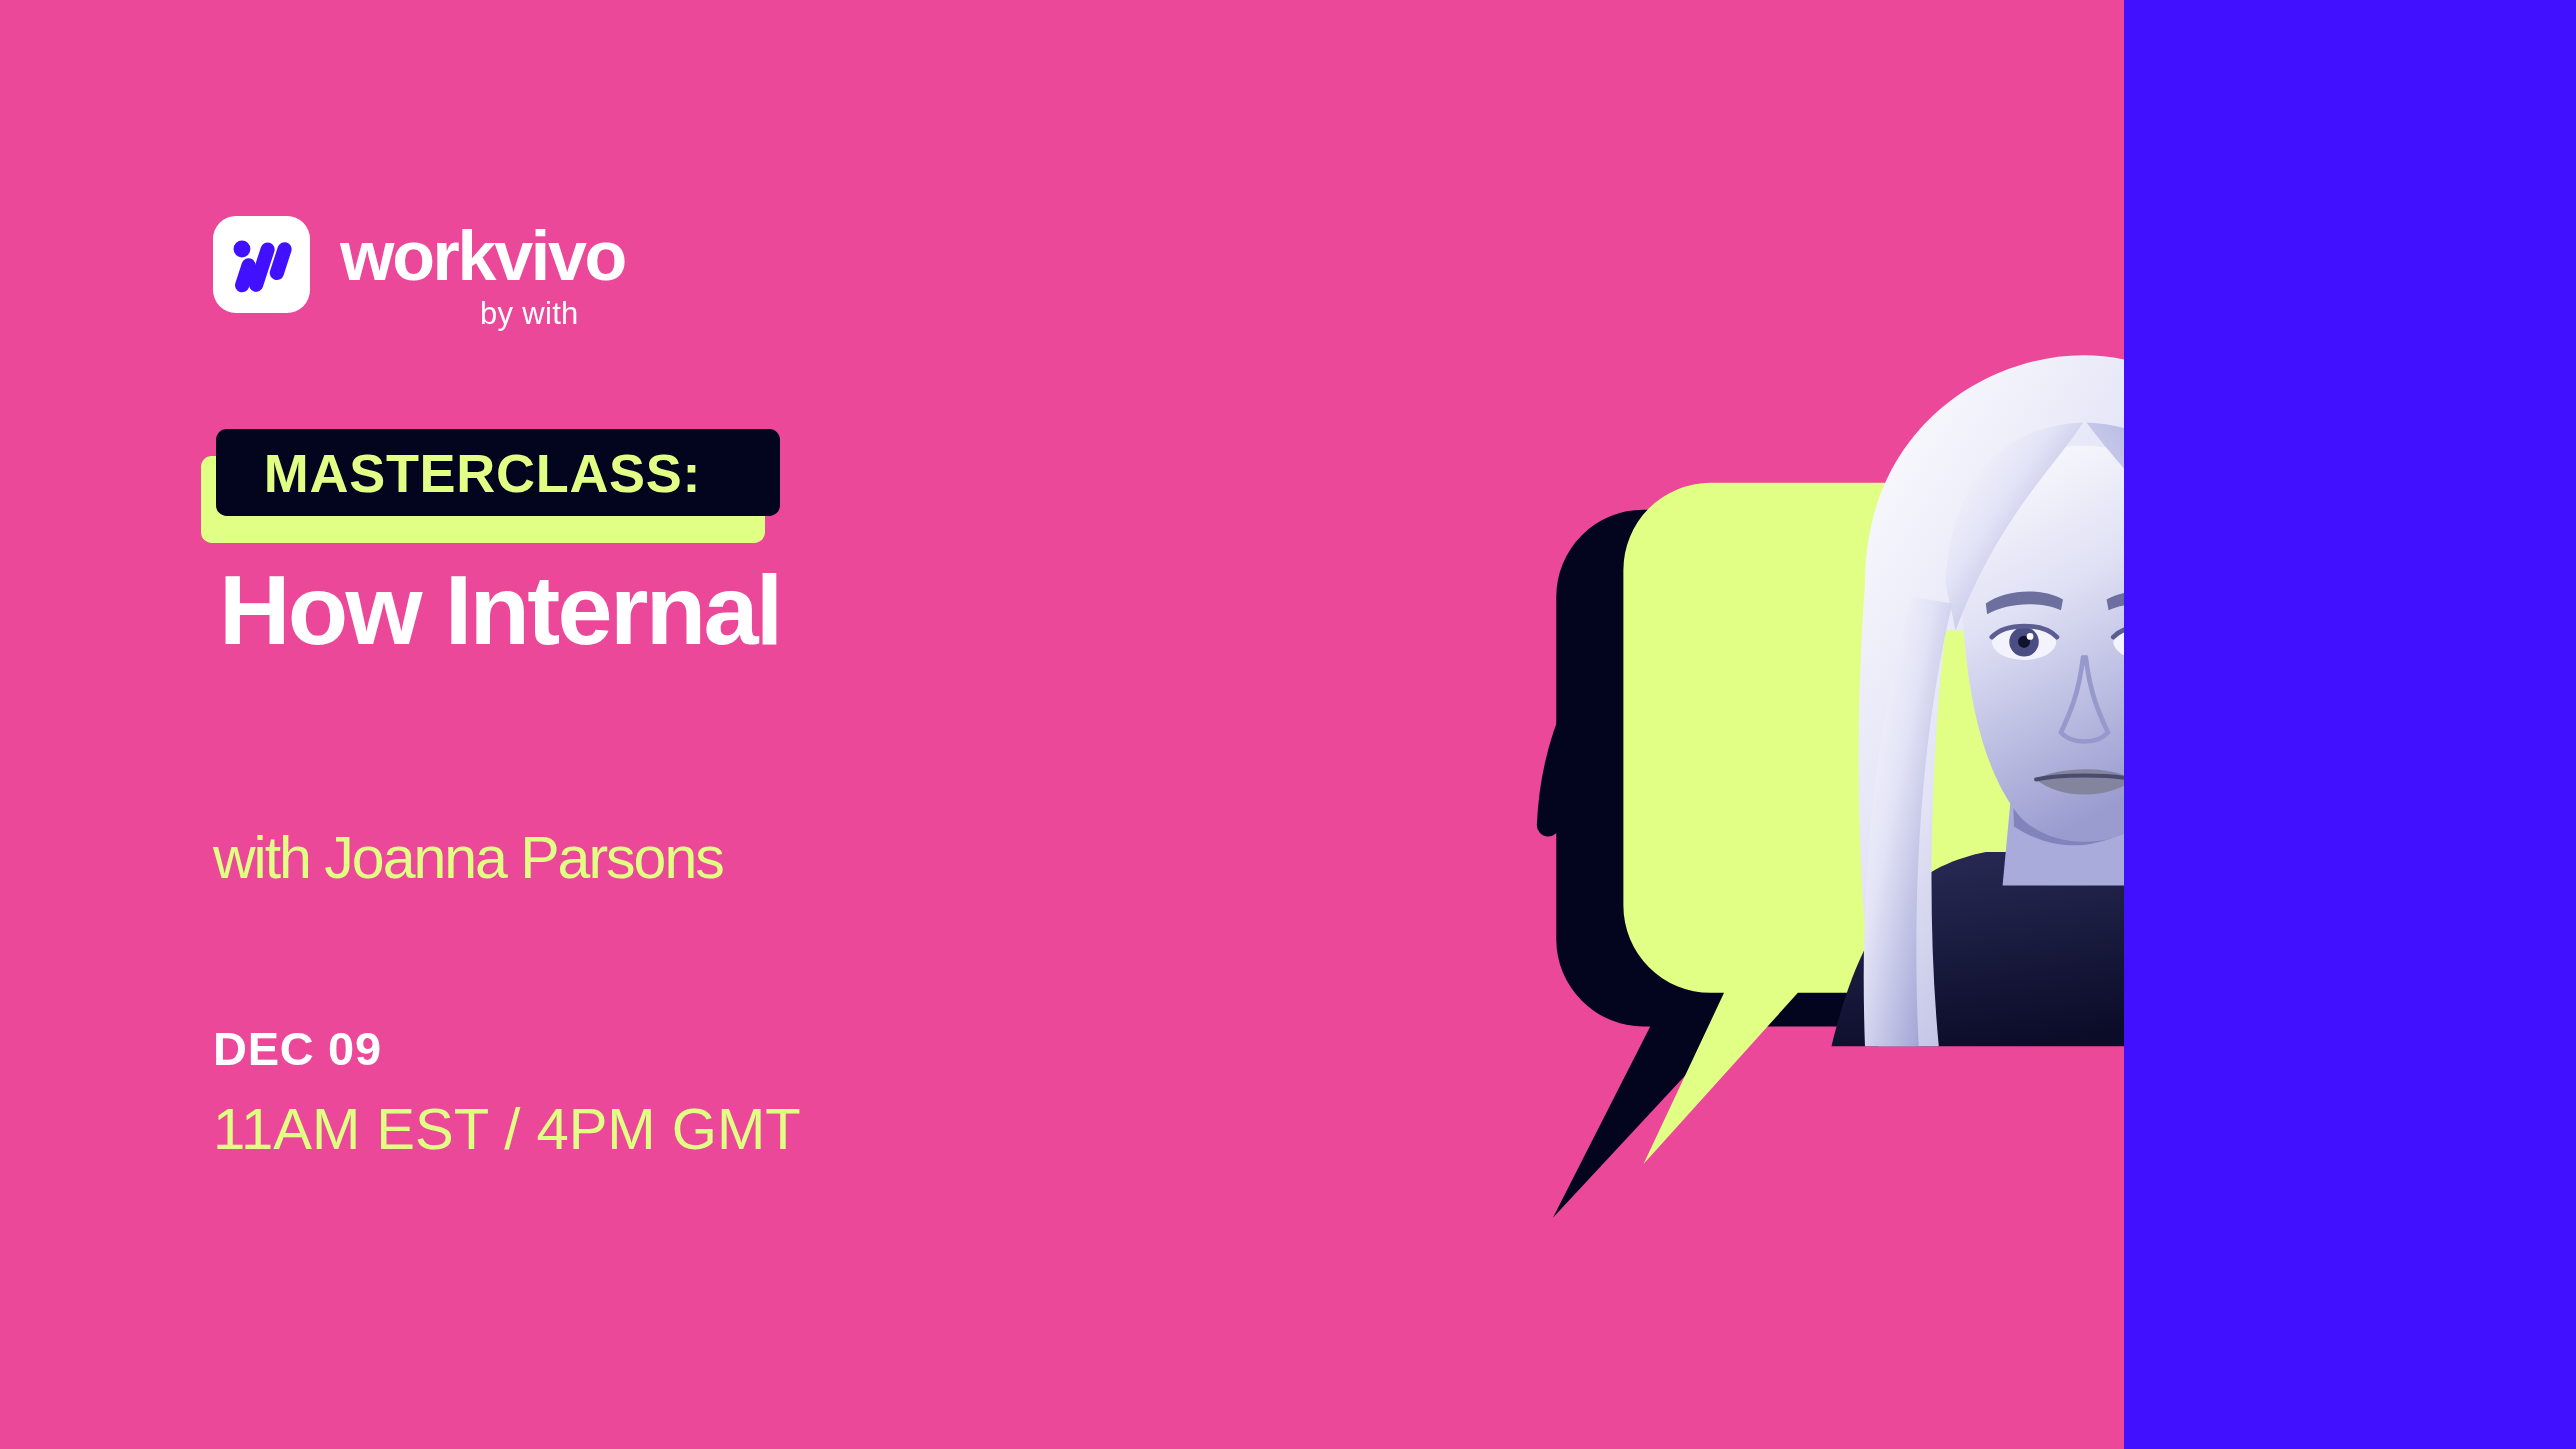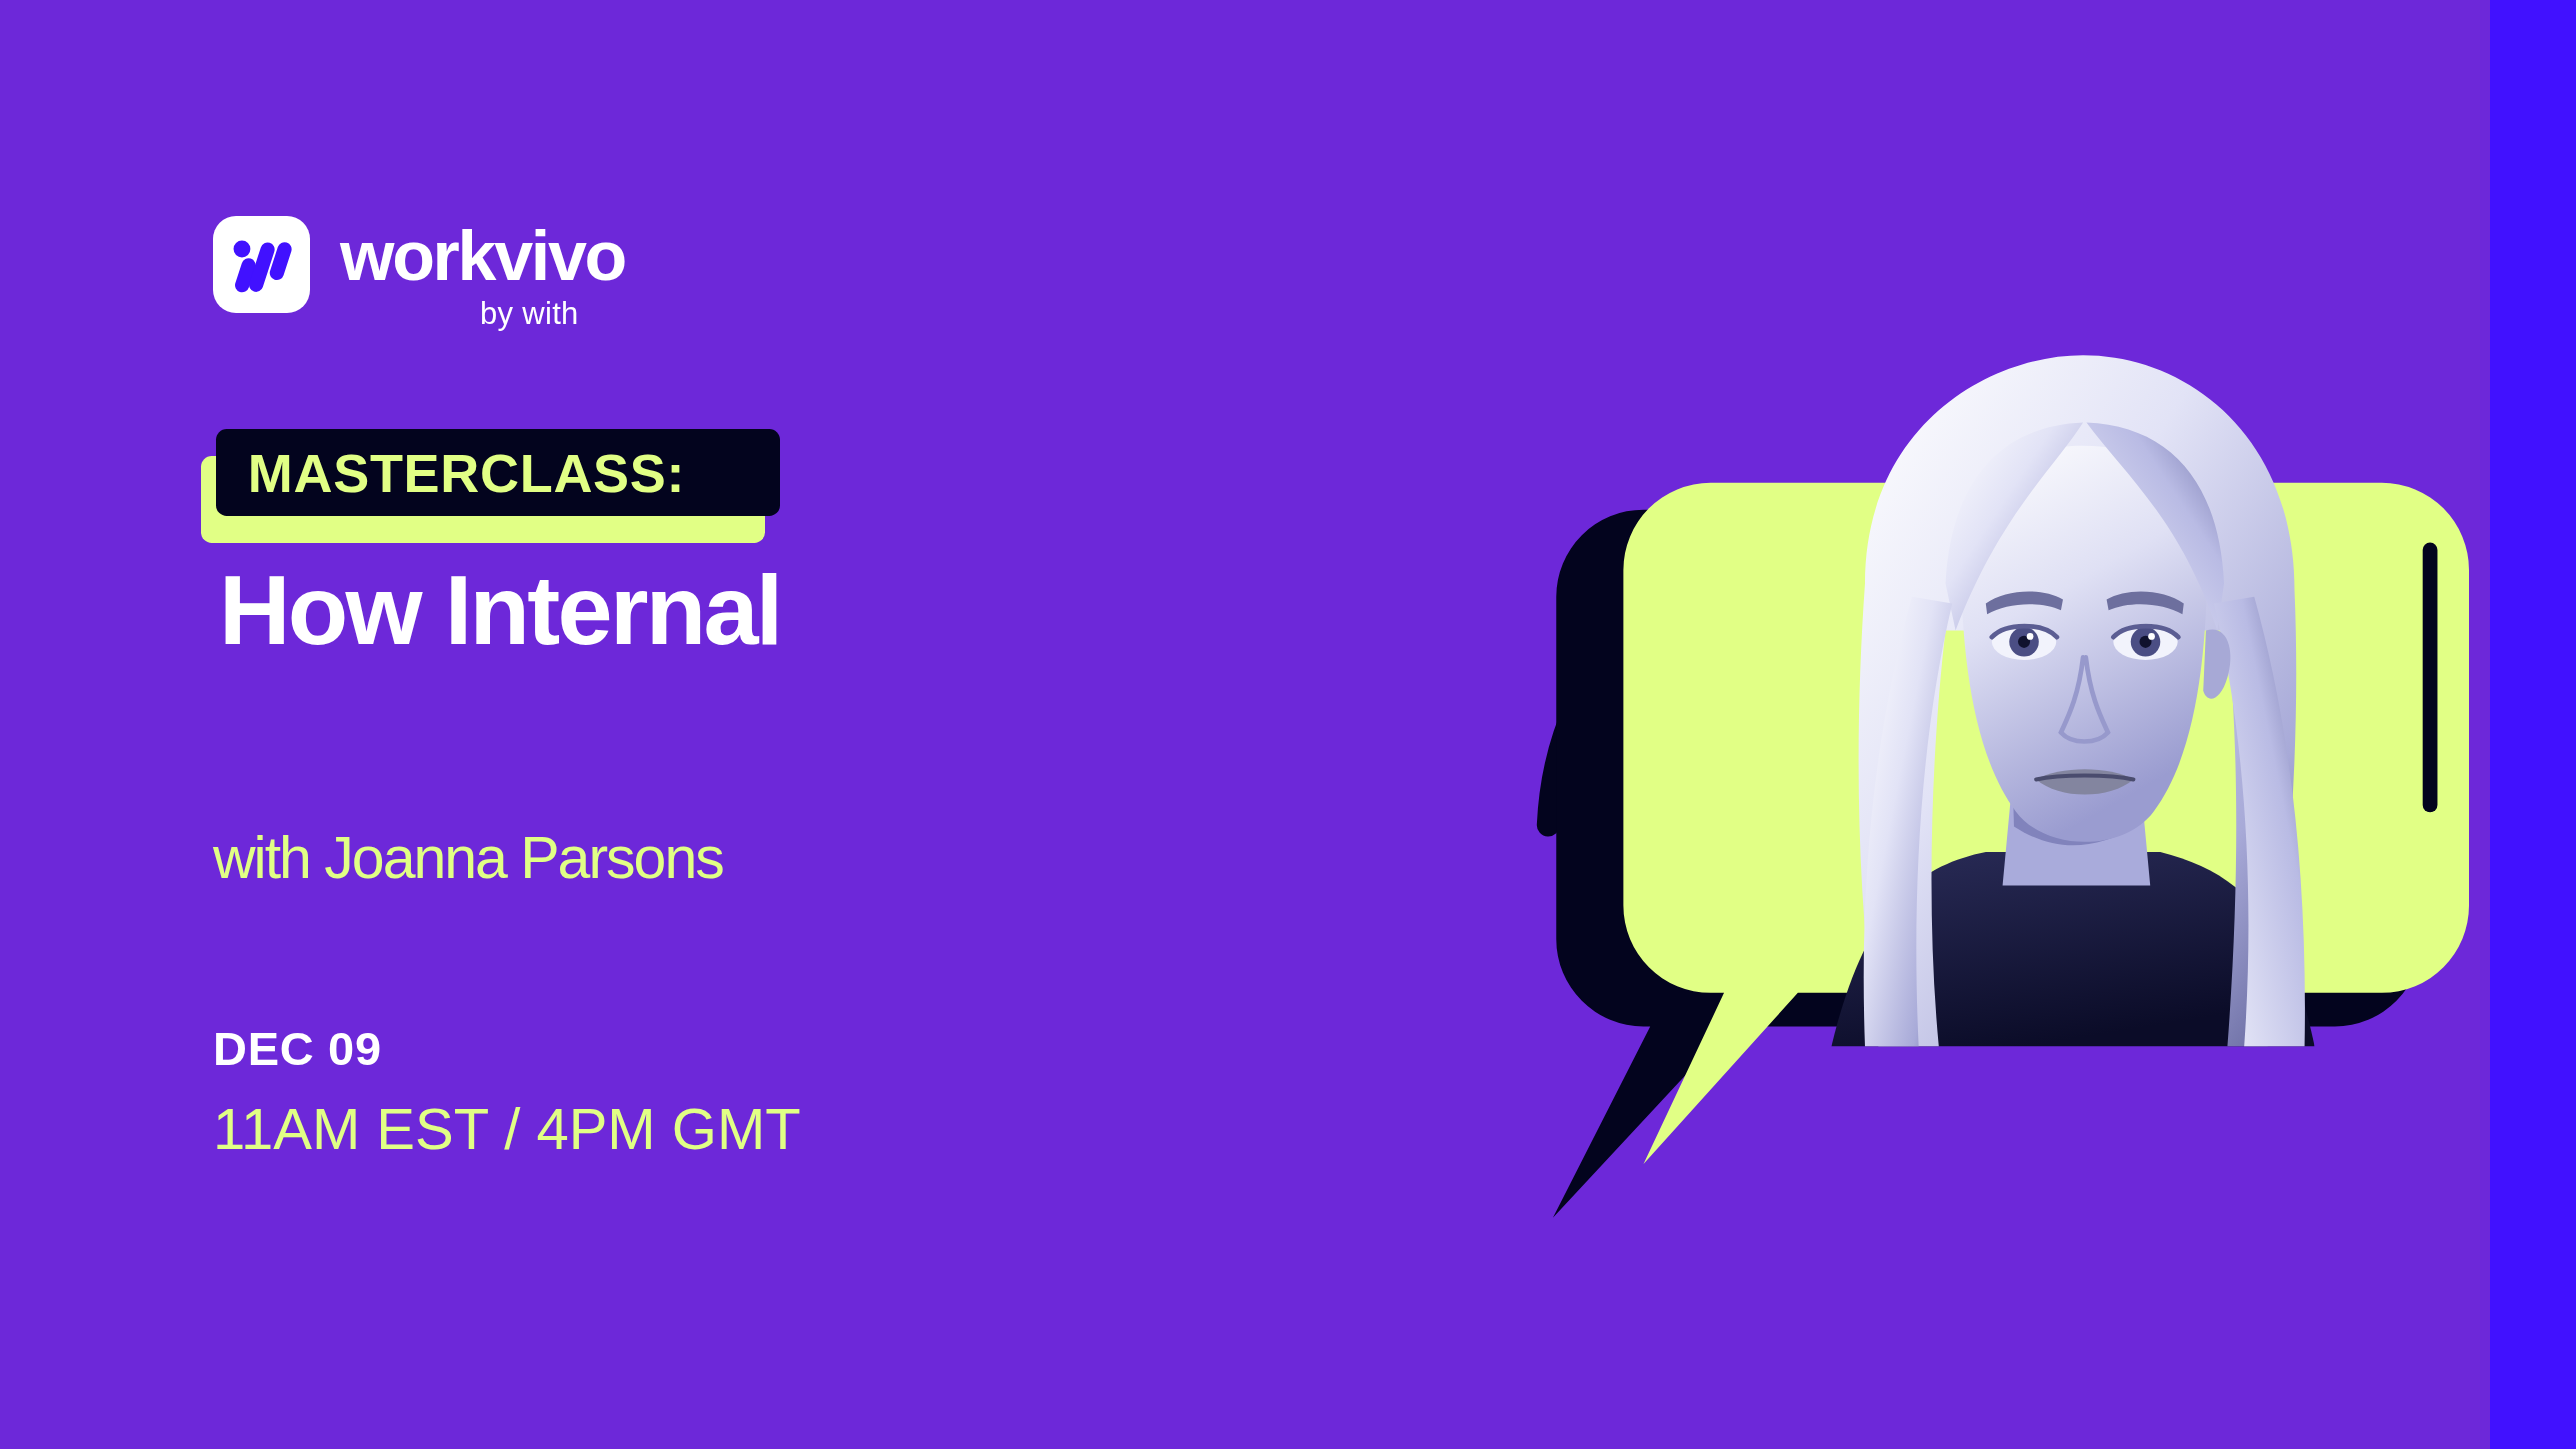--- a/index.html
+++ b/index.html
@@ -1,21 +1,21 @@
 <!DOCTYPE html>
 <html style="font-size:10.7px"><head>
 <meta charset="utf-8">
 <style>
   html,body{margin:0;padding:0;}
   body{
     width:2576px;height:1449px;overflow:hidden;
     font-family:"Liberation Sans","DejaVu Sans",sans-serif;
     background:#4111FF;
   }
-  #stage{position:relative;width:2490px;height:1449px;background:#6d28d9;overflow:hidden;}
+  #stage{position:relative;width:2124px;height:1449px;background:#ec4899;overflow:hidden;}
 
   
   #logo-lockup{position:absolute;left:213px;top:216px;width:470px;height:121px;}
   #logo-mark{
     position:absolute;left:0;top:0;width:97px;height:97px;
     background:#FFFFFF;border-radius:23px;
   }
   #logo-mark svg{position:absolute;left:0;top:0;}
   #logo-wordmark{
     position:absolute;left:127px;top:5.4px;
@@ -34,21 +34,21 @@
     position:absolute;left:0px;top:27px;width:564px;height:87px;
     background:#E1FF85;border-radius:10.7px;
   }
   #badge-plate{
     position:absolute;left:14.8px;top:0px;width:564px;height:87px;
     background:#03041E;border-radius:10.7px;
   }
   #badge-label{
     position:absolute;left:14.8px;top:0px;width:564px;height:87px;
     display:flex;align-items:center;justify-content:flex-start;
-    padding-left:32px;box-sizing:border-box;
+    padding-left:48px;box-sizing:border-box;
     color:#E1FF85;font-size:54px;font-weight:700;letter-spacing:0.7px;
     white-space:nowrap;
   }
 
   
   #headline{
     position:absolute;left:219px;top:562px;width:1275px;
     color:#FFFFFF;font-size:99px;line-height:0.96;font-weight:700;
     letter-spacing:-2.7px;
   }

